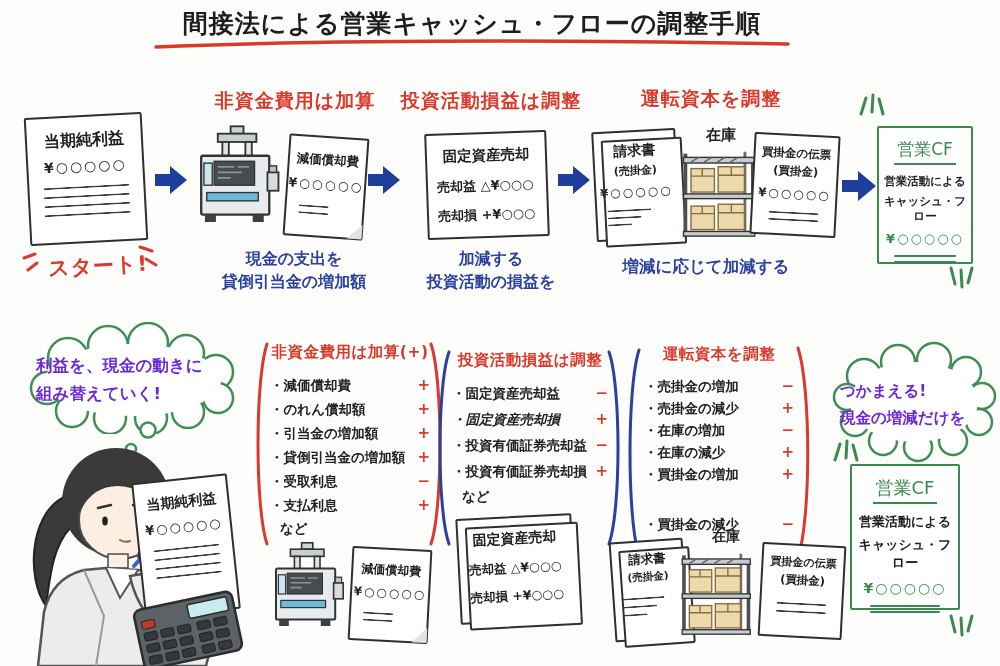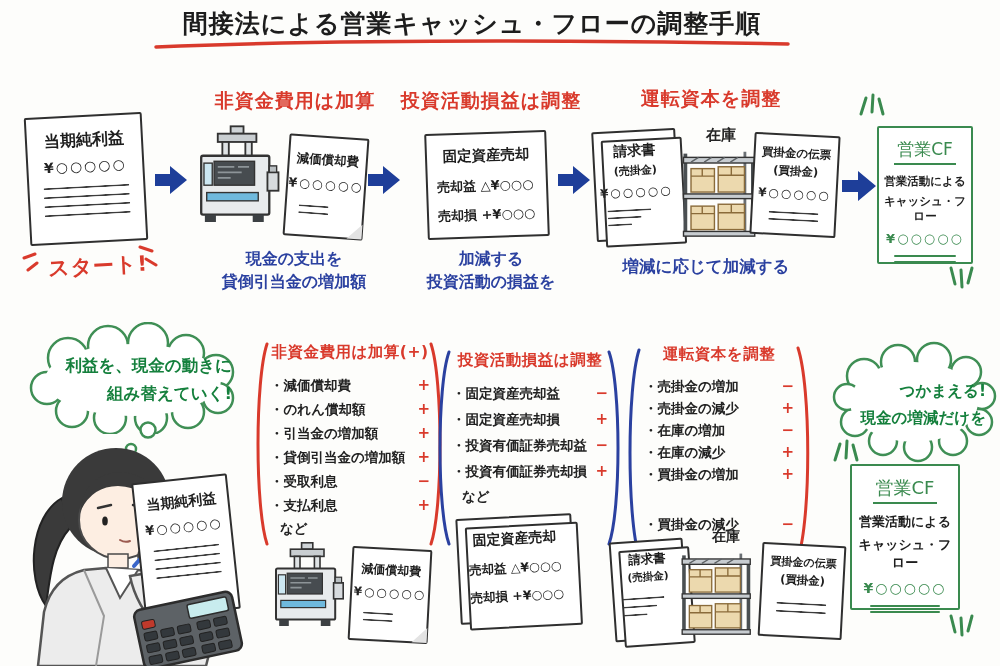--- a/index.html
+++ b/index.html
@@ -32,21 +32,21 @@
   .gdoc .gt{display:inline-block;color:var(--green);font-weight:normal;border-bottom:2px solid var(--green);padding:0 3px 2px;}
   .gdoc .amt{color:var(--green);}
 
   .start-label{position:absolute;color:var(--red);font-weight:bold;font-size:21px;transform:rotate(-3deg);letter-spacing:1px;}
 
   .list{position:absolute;}
   .list .lh{color:var(--red);font-weight:bold;font-size:15.5px;text-align:center;letter-spacing:0.5px;}
   .lrow{display:flex;justify-content:space-between;align-items:baseline;font-size:13.5px;font-weight:bold;color:#222;}
   .lrow .sign{color:var(--red);font-weight:bold;font-size:15px;}
 
-  .bubble-text{position:absolute;font-weight:bold;color:#15803d;text-align:right;}
+  .bubble-text{position:absolute;font-weight:bold;color:#6d28d9;text-align:left;}
   svg{display:block;}
 </style>
 </head>
 <body>
 
 <div id="stage">
 
   <div class="abs page-title">間接法による営業キャッシュ・フローの調整手順</div>
   <svg class="abs" style="left:152px;top:38px;" width="640" height="14">
     <path d="M4 9 C 180 2, 420 2, 636 6" fill="none" stroke="#d93a2c" stroke-width="3.5" stroke-linecap="round"></path>
@@ -320,21 +320,21 @@
   <svg class="abs" style="left:434px;top:348px;" width="18" height="200">
     <path d="M15 4 C 3 38, 3 162, 15 196" fill="none" stroke="#2b41a0" stroke-width="3" stroke-linecap="round"></path>
   </svg>
   <div class="list" style="left:452px;top:350px;width:156px;">
     <div class="lh">投資活動損益は調整</div>
     <div style="margin-top:13px;">
       <div class="lrow" style="height:26px;">
           <span>・固定資産売却益</span>
           <span class="sign">−</span>
         </div>
-      <div class="lrow" style="height:26px;">
+      <div class="lrow" style="height:26px;font-style:italic;">
           <span>・固定資産売却損</span>
           <span class="sign">+</span>
         </div>
       <div class="lrow" style="height:26px;">
           <span>・投資有価証券売却益</span>
           <span class="sign">−</span>
         </div>
       <div class="lrow" style="height:26px;">
           <span>・投資有価証券売却損</span>
           <span class="sign">+</span>

